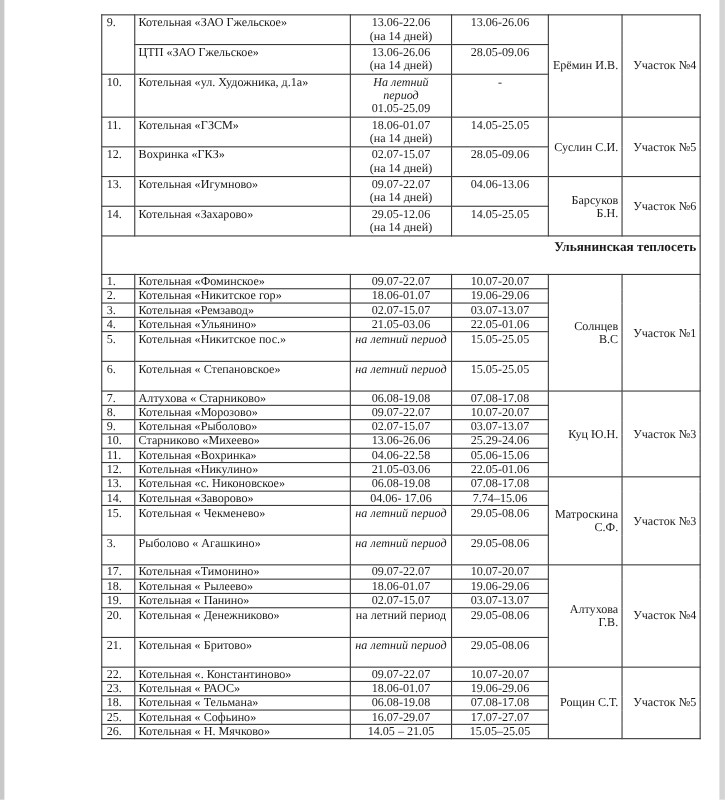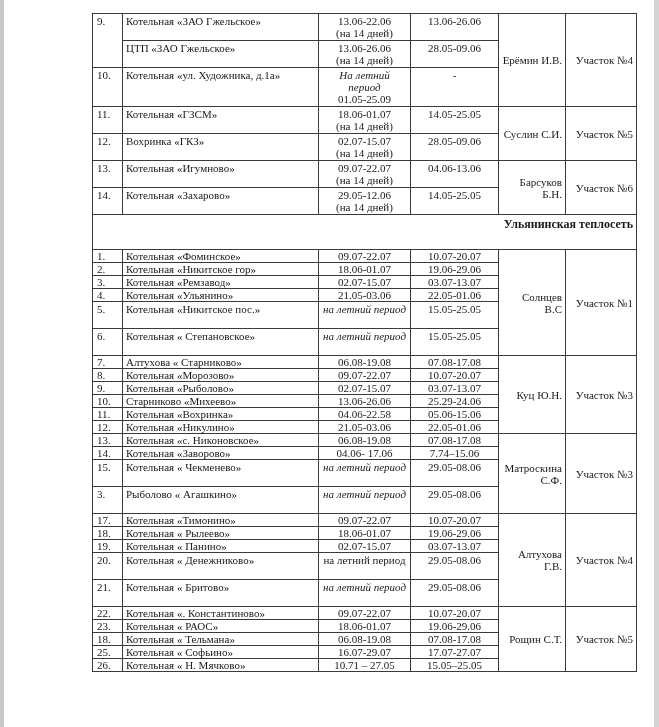--- a/index.html
+++ b/index.html
@@ -262,17 +262,17 @@
     </tr>
     <tr class="short">
       <td class="num">25.</td>
       <td class="name">Котельная « Софьино»</td>
       <td class="d">16.07-29.07</td>
       <td class="d">17.07-27.07</td>
     </tr>
     <tr class="short">
       <td class="num">26.</td>
       <td class="name">Котельная « Н. Мячково»</td>
-      <td class="d">10.71 – 27.05</td>
+      <td class="d">14.05 – 21.05</td>
       <td class="d">15.05–25.05</td>
     </tr>
   </tbody>
 </table>
 
 </body></html>

